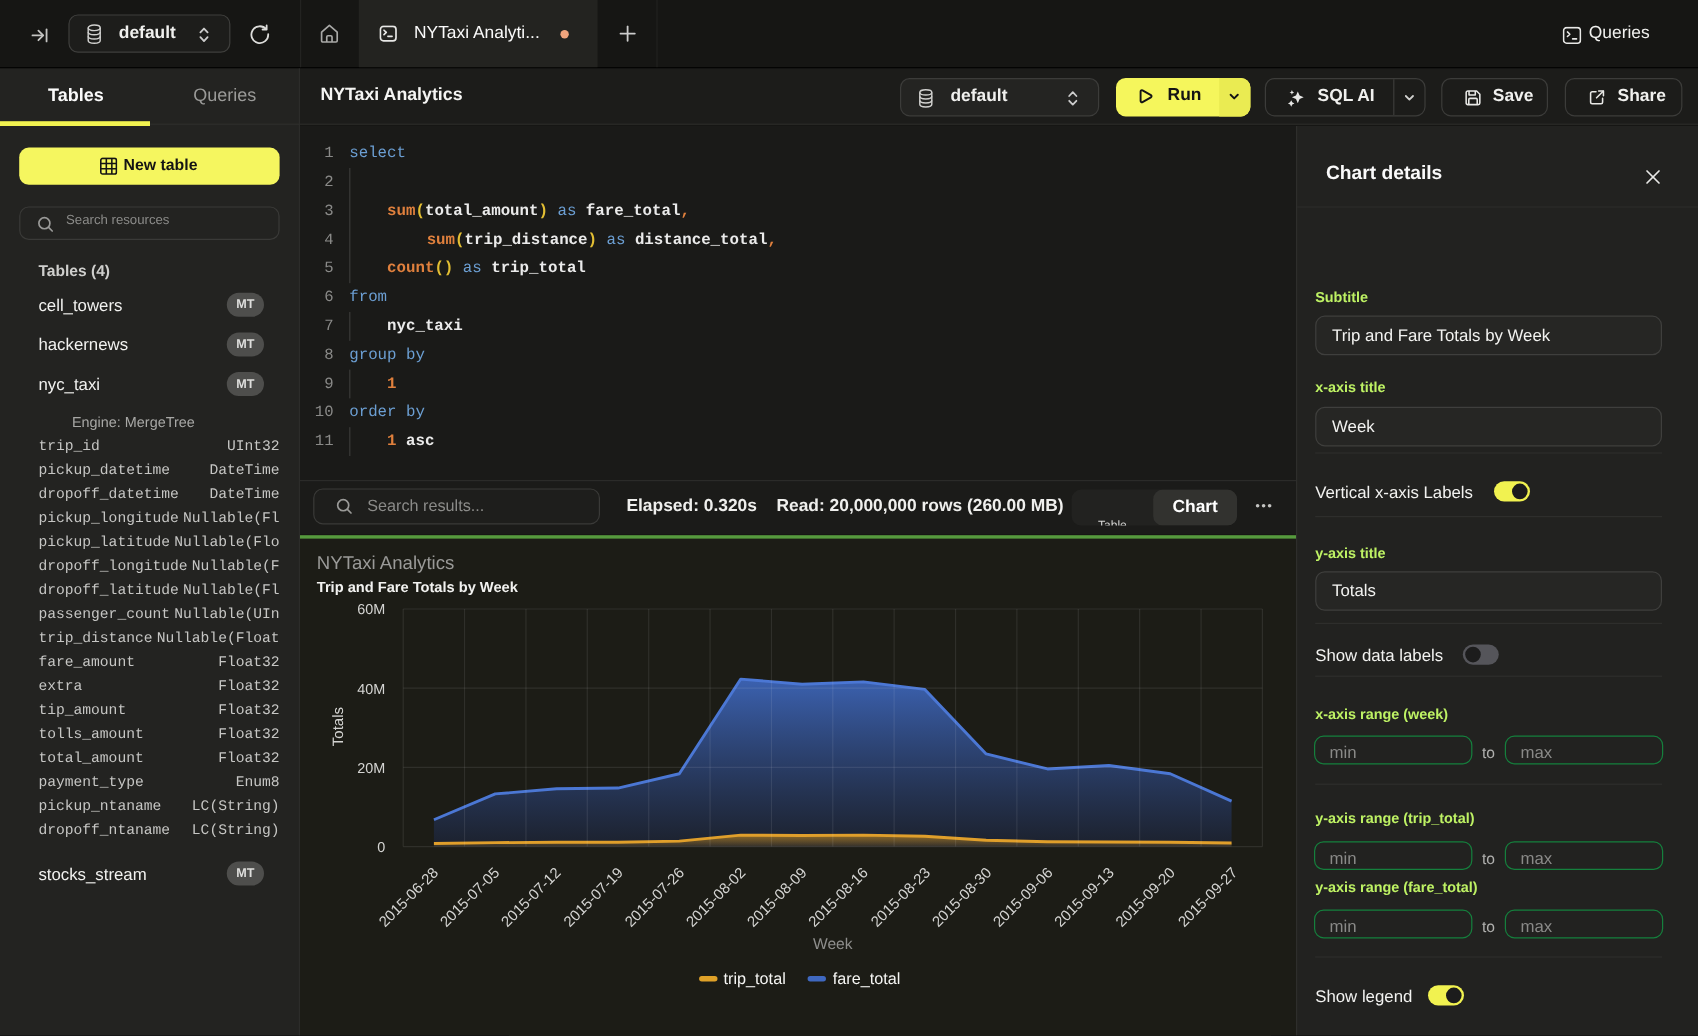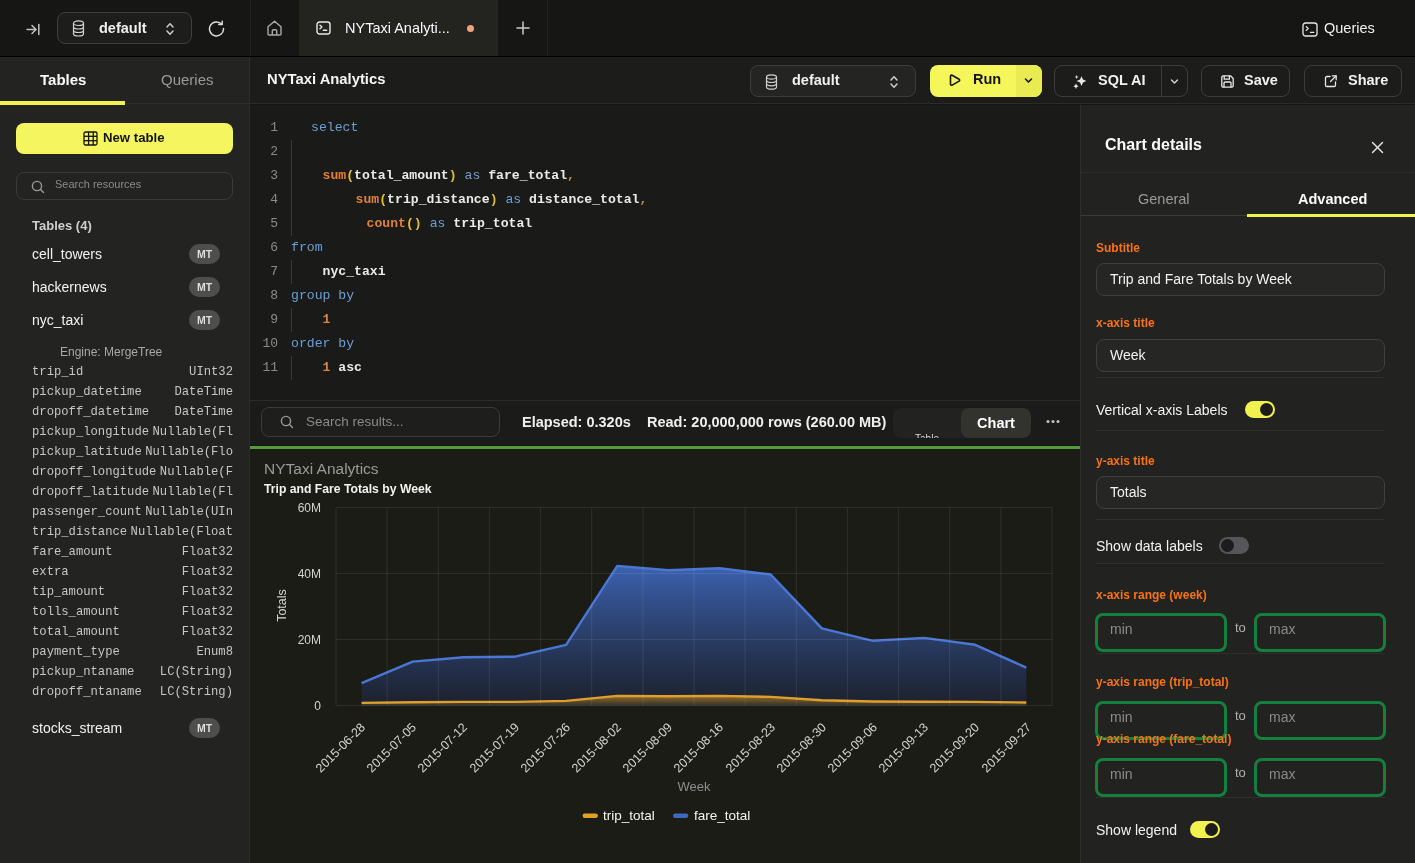--- a/index.html
+++ b/index.html
@@ -61,26 +61,26 @@
   
   #chart { left:250px; top:449px; width:830px; height:414px; background:#1c1c16; }
 
   
   #panel { left:1080px; top:105px; width:335px; height:758px; background:#222220; border-left:1px solid #2e2e2c; }
   #panel .hdr { position:absolute; left:24px; top:31px; font-size:16px; font-weight:700; color:#fafafa; }
   #panel .ptabs { position:absolute; left:0; top:67px; width:335px; height:44px; border-bottom:1px solid #3a3a38; }
   #panel .ptabs .g { position:absolute; left:57px; top:19px; font-size:14.5px; color:#9a9a98; }
   #panel .ptabs .adv { position:absolute; left:217px; top:19px; font-size:14.5px; font-weight:700; color:#fafafa; }
   #panel .ptabs .ybar { position:absolute; left:166px; top:42px; width:169px; height:3px; background:#f1f250; }
-  .plabel { position:absolute; left:15px; font-size:12px; font-weight:700; color:#f97316; }
+  .plabel { position:absolute; left:15px; font-size:12px; font-weight:700; color:#bef264; }
   .pinput { position:absolute; left:15px; width:289px; height:33px; border:1px solid #3f3f3d; border-radius:8px; background:#262624; }
   .pinput .v { position:absolute; left:13px; top:7px; font-size:14px; color:#f2f2f0; }
   .prow-lbl { position:absolute; left:15px; font-size:14px; color:#f2f2f0; }
   .pdiv { position:absolute; left:15px; width:289px; height:1px; background:#2e2e2c; }
-  .minmax { position:absolute; width:132px; height:39px; border:3px solid #15803d; border-radius:8px; background:#222220; }
+  .minmax { position:absolute; width:132px; height:24px; border:1px solid #15803d; border-radius:8px; background:#222220; }
   .minmax .p { position:absolute; left:12px; top:5px; font-size:14px; color:#8a8a88; }
   .to { position:absolute; font-size:13px; color:#b0b0ae; }
   .toggle { position:absolute; width:30px; height:17px; border-radius:9px; }
   .toggle .knob { position:absolute; top:2px; width:13px; height:13px; border-radius:50%; background:#1c1c1c; }
   .tog-on { background:#f1f250; } .tog-on .knob { right:2px; }
   .tog-off { background:#55555a; } .tog-off .knob { left:2px; }
 </style>
 </head>
 <body>
 <div id="root">
@@ -257,24 +257,24 @@
     <div class="ln" style="top:39px;">2</div>
     <div class="ln" style="top:63px;">3</div>
     <div class="ln" style="top:87px;">4</div>
     <div class="ln" style="top:111px;">5</div>
     <div class="ln" style="top:135px;">6</div>
     <div class="ln" style="top:159px;">7</div>
     <div class="ln" style="top:183px;">8</div>
     <div class="ln" style="top:207px;">9</div>
     <div class="ln" style="top:231px;">10</div>
     <div class="ln" style="top:255px;">11</div>
-    <div class="code" style="top:15px;margin-left:20px;"><span class="kw">select</span></div>
+    <div class="code" style="top:15px;"><span class="kw">select</span></div>
     <div class="code" style="top:63px;">    <span class="fn">sum</span><span class="pr">(</span><span class="id">total_amount</span><span class="pr">)</span> <span class="kw">as</span> <span class="id">fare_total</span><span class="fn">,</span></div>
     <div class="code" style="top:87px;margin-left:33px;">    <span class="fn">sum</span><span class="pr">(</span><span class="id">trip_distance</span><span class="pr">)</span> <span class="kw">as</span> <span class="id">distance_total</span><span class="fn">,</span></div>
-    <div class="code" style="top:111px;padding-left:44px;">    <span class="fn">count</span><span class="pr">()</span> <span class="kw">as</span> <span class="id">trip_total</span></div>
+    <div class="code" style="top:111px;">    <span class="fn">count</span><span class="pr">()</span> <span class="kw">as</span> <span class="id">trip_total</span></div>
     <div class="code" style="top:135px;"><span class="kw">from</span></div>
     <div class="code" style="top:159px;">    <span class="id">nyc_taxi</span></div>
     <div class="code" style="top:183px;"><span class="kw">group by</span></div>
     <div class="code" style="top:207px;">    <span class="num">1</span></div>
     <div class="code" style="top:231px;"><span class="kw">order by</span></div>
     <div class="code" style="top:255px;">    <span class="num">1</span> <span class="id">asc</span></div>
   </div>
 
   <div class="abs" id="results">
     <div id="res-search">
@@ -355,25 +355,20 @@
   </svg>
   </div>
 
   <div class="abs" id="panel">
     <span class="hdr">Chart details</span>
     <svg style="position:absolute;left:290px;top:36px;" width="13" height="13" viewBox="0 0 13 13" fill="none" stroke="#e8e8e6" stroke-width="1.4" stroke-linecap="round">
       <path d="M1.5 1.5l10 10"></path>
         <path d="M11.5 1.5l-10 10"></path>
     </svg>
     <div style="position:absolute;left:0;top:67px;width:335px;height:1px;background:#2c2c2a;"></div>
-    <div class="ptabs">
-        <span class="g">General</span>
-        <span class="adv">Advanced</span>
-        <div class="ybar"></div>
-      </div>
 
     <div class="plabel" style="top:136px;">Subtitle</div>
     <div class="pinput" style="top:158px;">
         <span class="v">Trip and Fare Totals by Week</span>
       </div>
 
     <div class="plabel" style="top:211px;">x-axis title</div>
     <div class="pinput" style="top:234px;">
         <span class="v">Week</span>
       </div>

